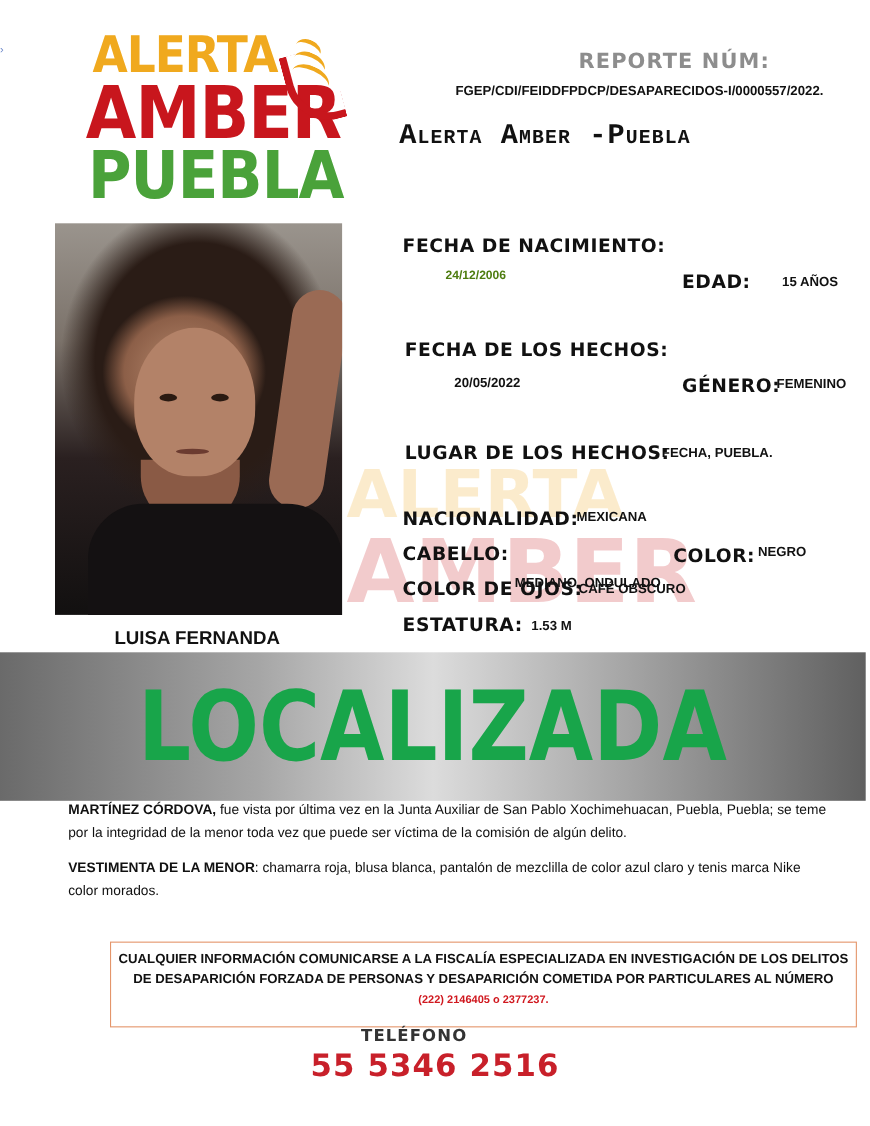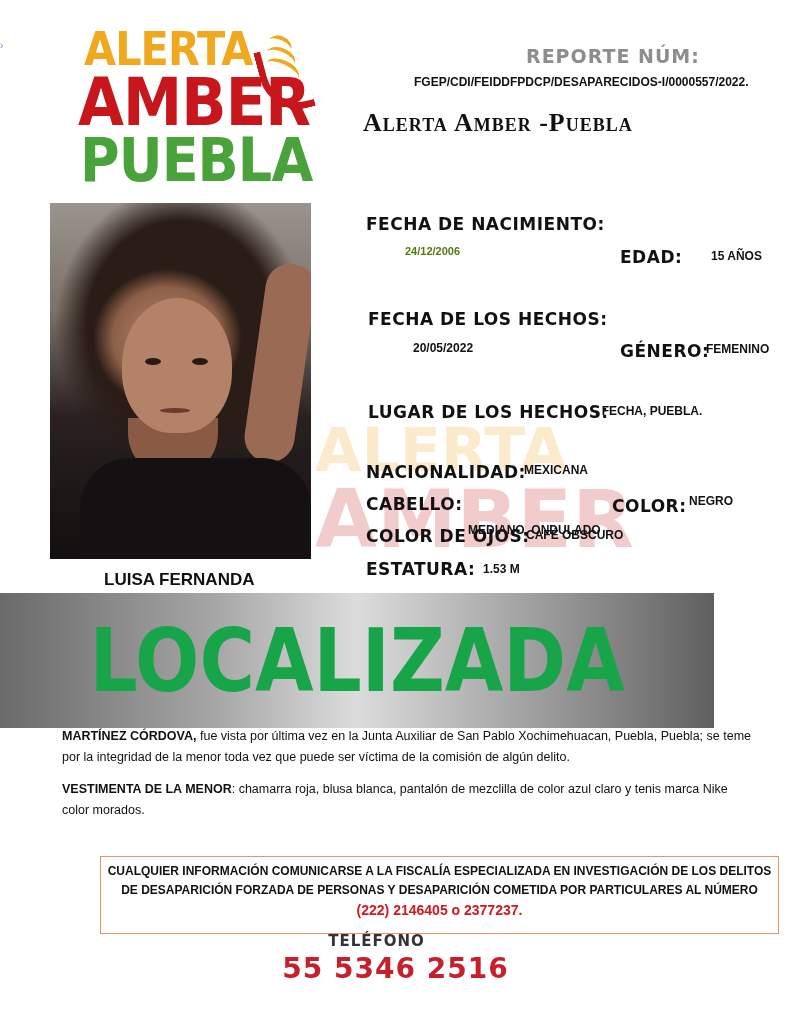--- a/index.html
+++ b/index.html
@@ -11,21 +11,21 @@
   .logo .l1 { left:6px; top:4px; font-size:46px; color:#f0a91e; }
   .logo .l2 { left:0px; top:48px; font-size:66px; color:#c8161d; }
   .logo .l3 { left:2px; top:108px; font-size:60px; color:#4aa23a; }
   .logo .horn { position:absolute; left:183px; top:24px; width:40px; height:60px; border-left:7px solid #c8161d; border-bottom:7px solid #c8161d; border-radius:0 0 0 40px; transform:rotate(-15deg); }
   .logo .wave { position:absolute; border-top:4px solid #f0a91e; border-radius:50%; }
   .left-mark { left:0; top:40px; width:6px; height:10px; color:#6a86c8; font-size:10px; }
 
   
   .report-label { left:526px; top:45px; font-size:19px; font-weight:bold; color:#8d8d8d; letter-spacing:1px; font-family:"DejaVu Sans", sans-serif; }
   .report-num { left:414px; top:75px; font-size:12px; font-weight:bold; color:#111; }
-  .alert-title { left:363px; top:108px; font-size:26px; font-weight:bold; font-family:Liberation Serif, serif; font-variant:small-caps; letter-spacing:1px; }
+  .alert-title { left:363px; top:108px; font-size:26px; font-weight:bold; font-family:Liberation Mono, monospace; font-variant:small-caps; letter-spacing:1px; }
 
   
   .photo { left:50px; top:203px; width:261px; height:356px; background: radial-gradient(ellipse 38% 26% at 45% 38%, #b98a6e 0%, #8c5f48 55%, transparent 75%), radial-gradient(ellipse 60% 50% at 50% 35%, #2a1c16 0%, #2a1c16 60%, transparent 80%), linear-gradient(180deg, #9a948d 0%, #7b726a 30%, #2a2020 60%, #121010 100%); overflow:hidden; }
   .photo .neck { position:absolute; left:78px; top:215px; width:90px; height:60px; background:#8a5a45; border-radius:0 0 45px 45px; }
   .photo .shirt { position:absolute; left:30px; top:255px; width:231px; height:110px; background:#141112; border-radius:50px 50px 0 0; }
   .photo .arm { position:absolute; left:205px; top:60px; width:50px; height:200px; background:#9a6a54; border-radius:25px; transform:rotate(8deg); }
   .photo .face { position:absolute; left:72px; top:95px; width:110px; height:135px; background:#b38268; border-radius:50% 50% 45% 45%; }
   .photo .eye { position:absolute; top:155px; width:16px; height:7px; background:#2a1a12; border-radius:50%; }
   .photo .mouth { position:absolute; left:110px; top:205px; width:30px; height:5px; background:#6b3b30; border-radius:50%; }
   .person-name { left:104px; top:570px; font-size:17px; font-weight:bold; }
@@ -34,31 +34,31 @@
   .watermark { left:315px; top:420px; width:230px; height:180px; opacity:0.22; font-family:"DejaVu Sans", sans-serif; font-weight:bold; line-height:1; }
   .watermark .w1 { position:absolute; left:0; top:0; font-size:60px; color:#f0a91e; }
   .watermark .w2 { position:absolute; left:0; top:60px; font-size:80px; color:#c8161d; }
 
   
   .lbl { font-weight:bold; font-family:"DejaVu Sans", sans-serif; font-size:17px; letter-spacing:0.5px; color:#111; white-space:nowrap; }
   .val { font-size:12px; font-weight:bold; color:#111; white-space:nowrap; }
   .val.red { color:#4d7c0f; font-size:11px; }
 
   
-  .band { left:0; top:593px; width:714px; height:135px; background:linear-gradient(90deg, #6a6a6a 0%, #a6a6a6 30%, #dcdcdc 50%, #a6a6a6 72%, #606060 100%); display:flex; align-items:center; justify-content:center; }
+  .band { left:0; top:593px; width:787px; height:135px; background:linear-gradient(90deg, #6a6a6a 0%, #a6a6a6 30%, #dcdcdc 50%, #a6a6a6 72%, #606060 100%); display:flex; align-items:center; justify-content:center; }
   .band-text { color:#18a54a; font-size:88px; font-weight:bold; font-family:"DejaVu Sans", sans-serif; letter-spacing:0px; transform:scaleX(0.86); }
 
   
   .para { left:62px; width:690px; font-size:12.5px; line-height:21px; color:#111; }
   .para b { font-weight:bold; }
 
   
   .info-box { left:68px; top:856px; width:677px; height:76px; border:1.5px solid #e4956a; text-align:center;margin-left:32px; }
   .info-line { font-size:12px; font-weight:bold; line-height:19px; color:#111; }
-  .info-phone { font-size:14px; font-weight:bold; color:#d0181f; line-height:20px; }
+  .info-phone { font-size:10px; font-weight:bold; color:#d0181f; line-height:20px; }
   .tel-label { left:0; width:753px; top:932px; text-align:center; font-size:15px; font-weight:bold; color:#333; font-family:"DejaVu Sans", sans-serif; letter-spacing:1px; }
   .tel-num { left:0; width:791px; top:952px; text-align:center; font-size:28px; font-weight:bold; color:#c8202a; font-family:"DejaVu Sans", sans-serif; letter-spacing:1px; }
 </style>
 </head>
 <body>
 
 <div class="abs left-mark">›</div>
 
 <div class="abs logo">
   <span class="l1">ALERTA</span>

